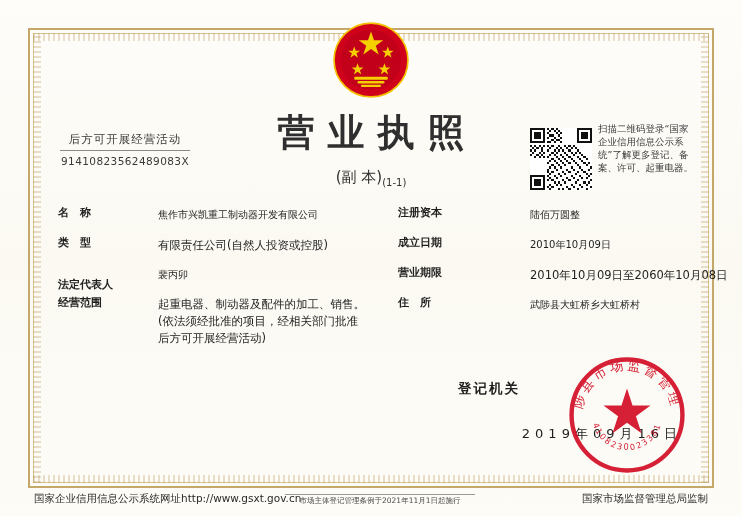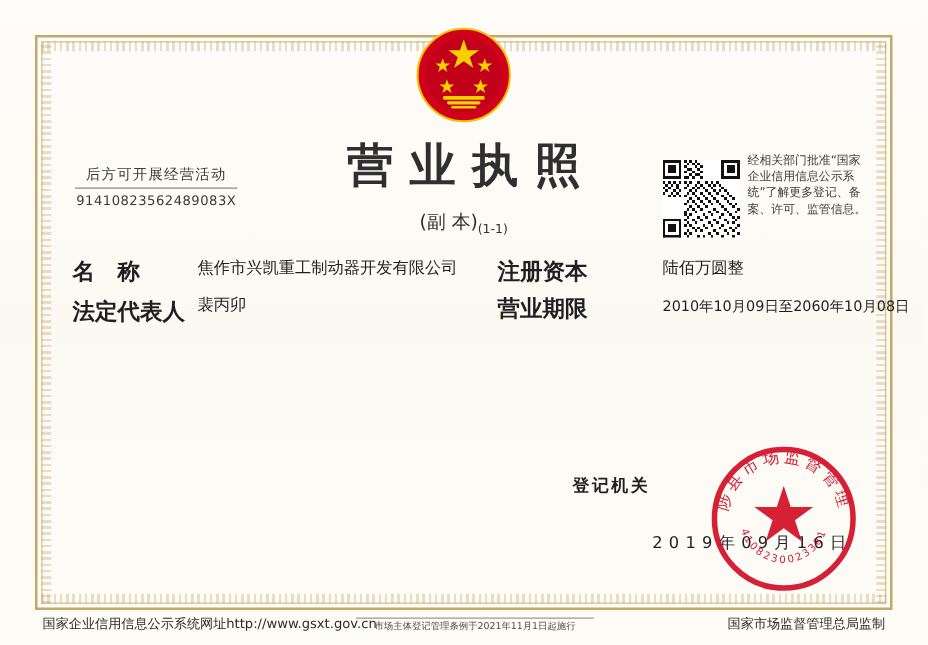--- a/index.html
+++ b/index.html
@@ -79,27 +79,27 @@
   .qr-note{
     position:absolute;right:48px;top:122px;width:96px;
     font-size:9.5px;line-height:13px;color:#3b3b3b;
     text-align:left;
   }
   
   .fields{position:absolute;left:0;top:205px;width:742px;}
   .row{position:relative;min-height:26px;}
   .lbl{
     position:absolute;
-    font-size:18px;font-weight:bold;color:#1f1f1f;
+    font-size:11px;font-weight:bold;color:#1f1f1f;
     letter-spacing:0px;
     text-align:center;
   }
   .val{
     position:absolute;
-    font-size:13px;color:#1f1f1f;
+    font-size:10px;color:#1f1f1f;
     line-height:17px;
   }
   .col-l .lbl{left:58px;width:90px;display:flex;justify-content:space-between;}
   .col-l .val{left:158px;width:210px;}
   .col-r .lbl{left:398px;width:90px;display:flex;justify-content:space-between;}
   .col-r .val{left:498px;width:230px;margin-left:32px;}
   .small{font-size:11.5px;line-height:16px;}
   
   .registrar{
     position:absolute;left:458px;top:380px;
@@ -348,47 +348,69 @@
         <rect x="28" y="27" width="1" height="1"></rect>
       <rect x="9" y="28" width="1" height="1"></rect>
         <rect x="13" y="28" width="1" height="1"></rect>
         <rect x="15" y="28" width="1" height="1"></rect>
         <rect x="18" y="28" width="1" height="1"></rect>
         <rect x="22" y="28" width="1" height="1"></rect>
         <rect x="26" y="28" width="1" height="1"></rect>
     </g>
   </svg>
 
-  <div class="qr-note">经相关部门批准“国家企业信用信息公示系统”了解更多登记、备案、许可、监管信息。</div>
+  <div class="qr-note">扫描二维码登录“国家企业信用信息公示系统”了解更多登记、备案、许可、起重电器。</div>
 
   <div class="fields">
 
     <div class="row" style="height:30px;">
       <div class="col-l">
         <div class="lbl" style="top:0;">名　称</div>
         <div class="val" style="top:1px;">焦作市兴凯重工制动器开发有限公司</div>
       </div>
       <div class="col-r">
         <div class="lbl" style="top:0;">注册资本</div>
         <div class="val" style="top:1px;">陆佰万圆整</div>
       </div>
     </div>
 
-
     <div class="row" style="height:30px;">
       <div class="col-l">
-        <div class="lbl" style="top:2px;letter-spacing:0;">法定代表人</div>
+        <div class="lbl" style="top:0;">类　型</div>
+        <div class="val small" style="top:2px;">有限责任公司(自然人投资或控股)</div>
+      </div>
+      <div class="col-r">
+        <div class="lbl" style="top:0;">成立日期</div>
+        <div class="val" style="top:1px;">2010年10月09日</div>
+      </div>
+    </div>
+
+    <div class="row" style="height:30px;">
+      <div class="col-l">
+        <div class="lbl" style="top:12px;letter-spacing:0;">法定代表人</div>
         <div class="val" style="top:1px;">裴丙卯</div>
       </div>
       <div class="col-r">
         <div class="lbl" style="top:0;">营业期限</div>
         <div class="val small" style="top:2px;width:250px;">2010年10月09日至2060年10月08日</div>
       </div>
     </div>
 
+    <div class="row" style="height:58px;">
+      <div class="col-l">
+        <div class="lbl" style="top:0;">经营范围</div>
+        <div class="val small" style="top:1px;width:230px;">起重电器、制动器及配件的加工、销售。</div>
+        <div class="val small" style="top:18px;width:230px;">(依法须经批准的项目，经相关部门批准</div>
+        <div class="val small" style="top:35px;width:230px;">后方可开展经营活动)</div>
+      </div>
+      <div class="col-r">
+        <div class="lbl" style="top:0;">住　所</div>
+        <div class="val" style="top:1px;">武陟县大虹桥乡大虹桥村</div>
+      </div>
+    </div>
 
   </div>
 
   <div class="registrar">登记机关</div>
 
   <div class="dateline">
     <span>2019</span><span>年</span><span>09</span><span>月</span><span>16</span><span>日</span>
   </div>
 
   <svg class="seal" viewBox="0 0 200 200">

